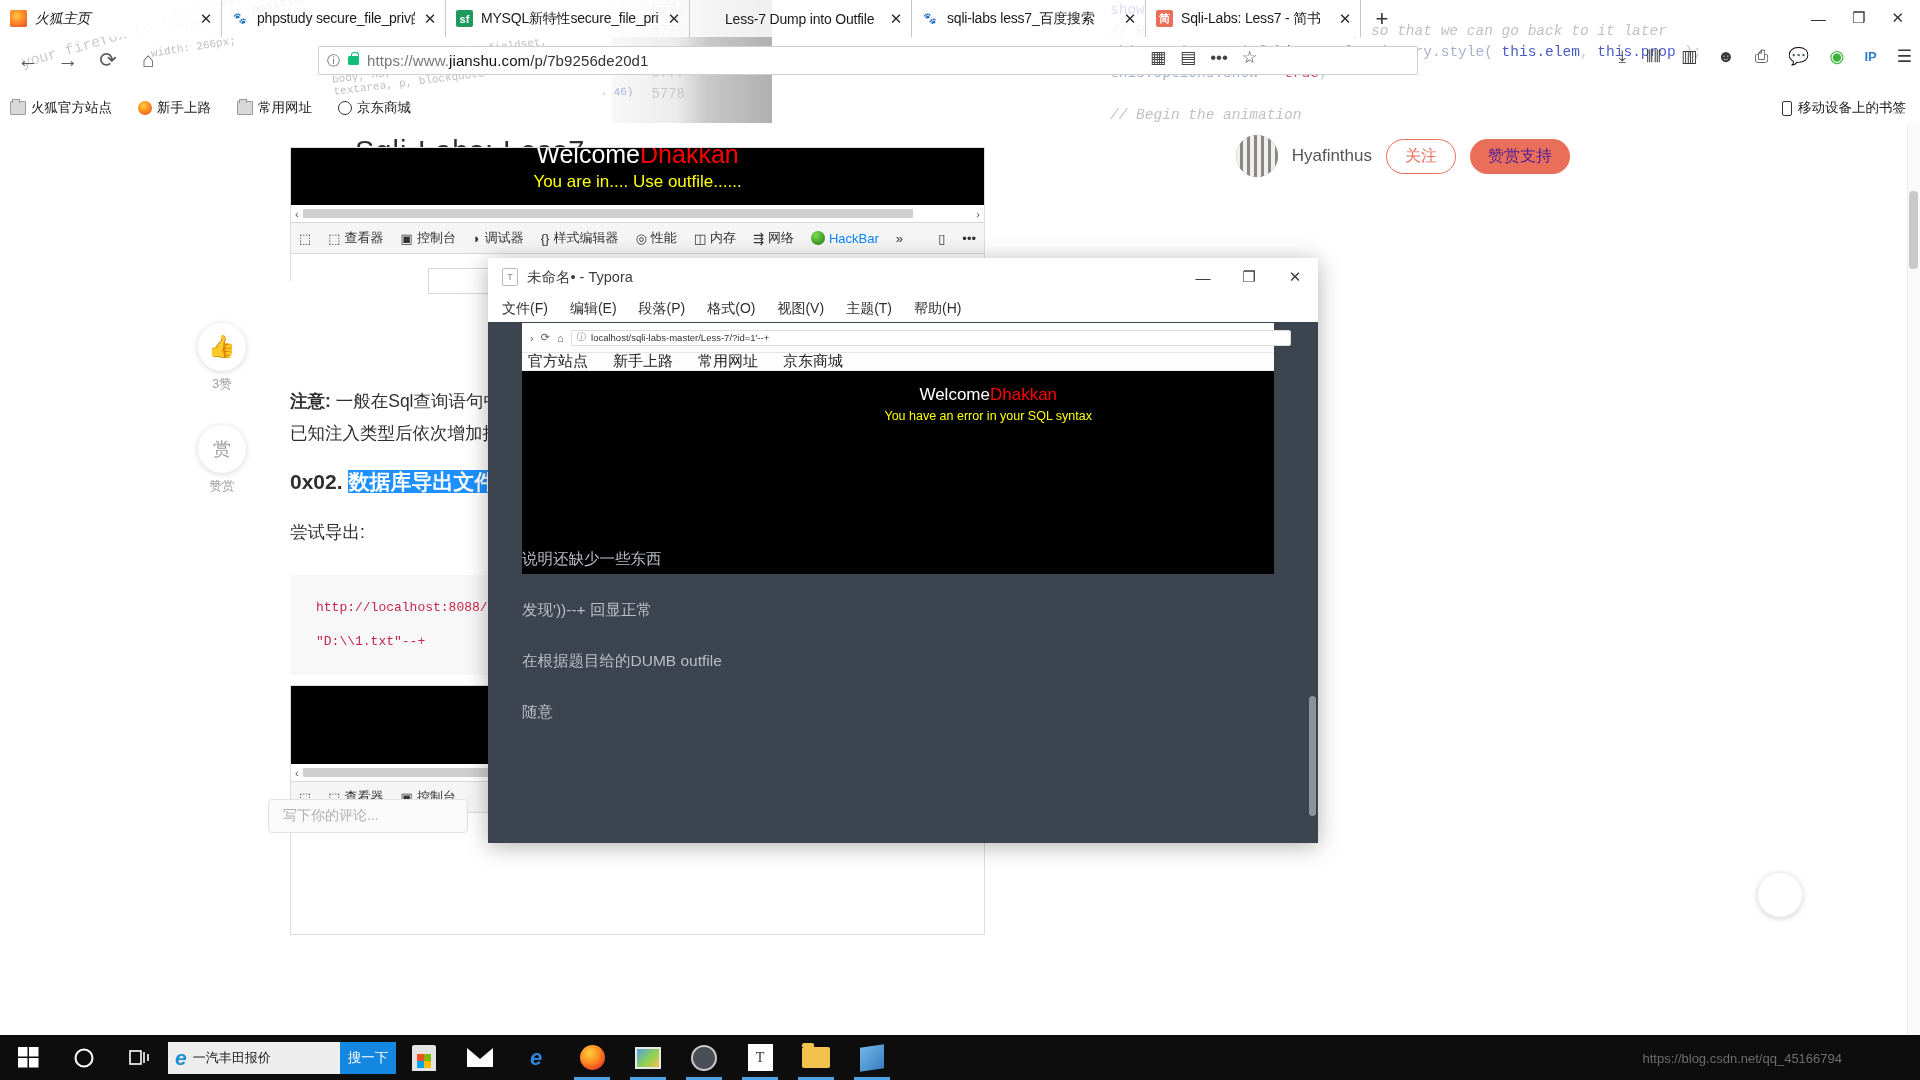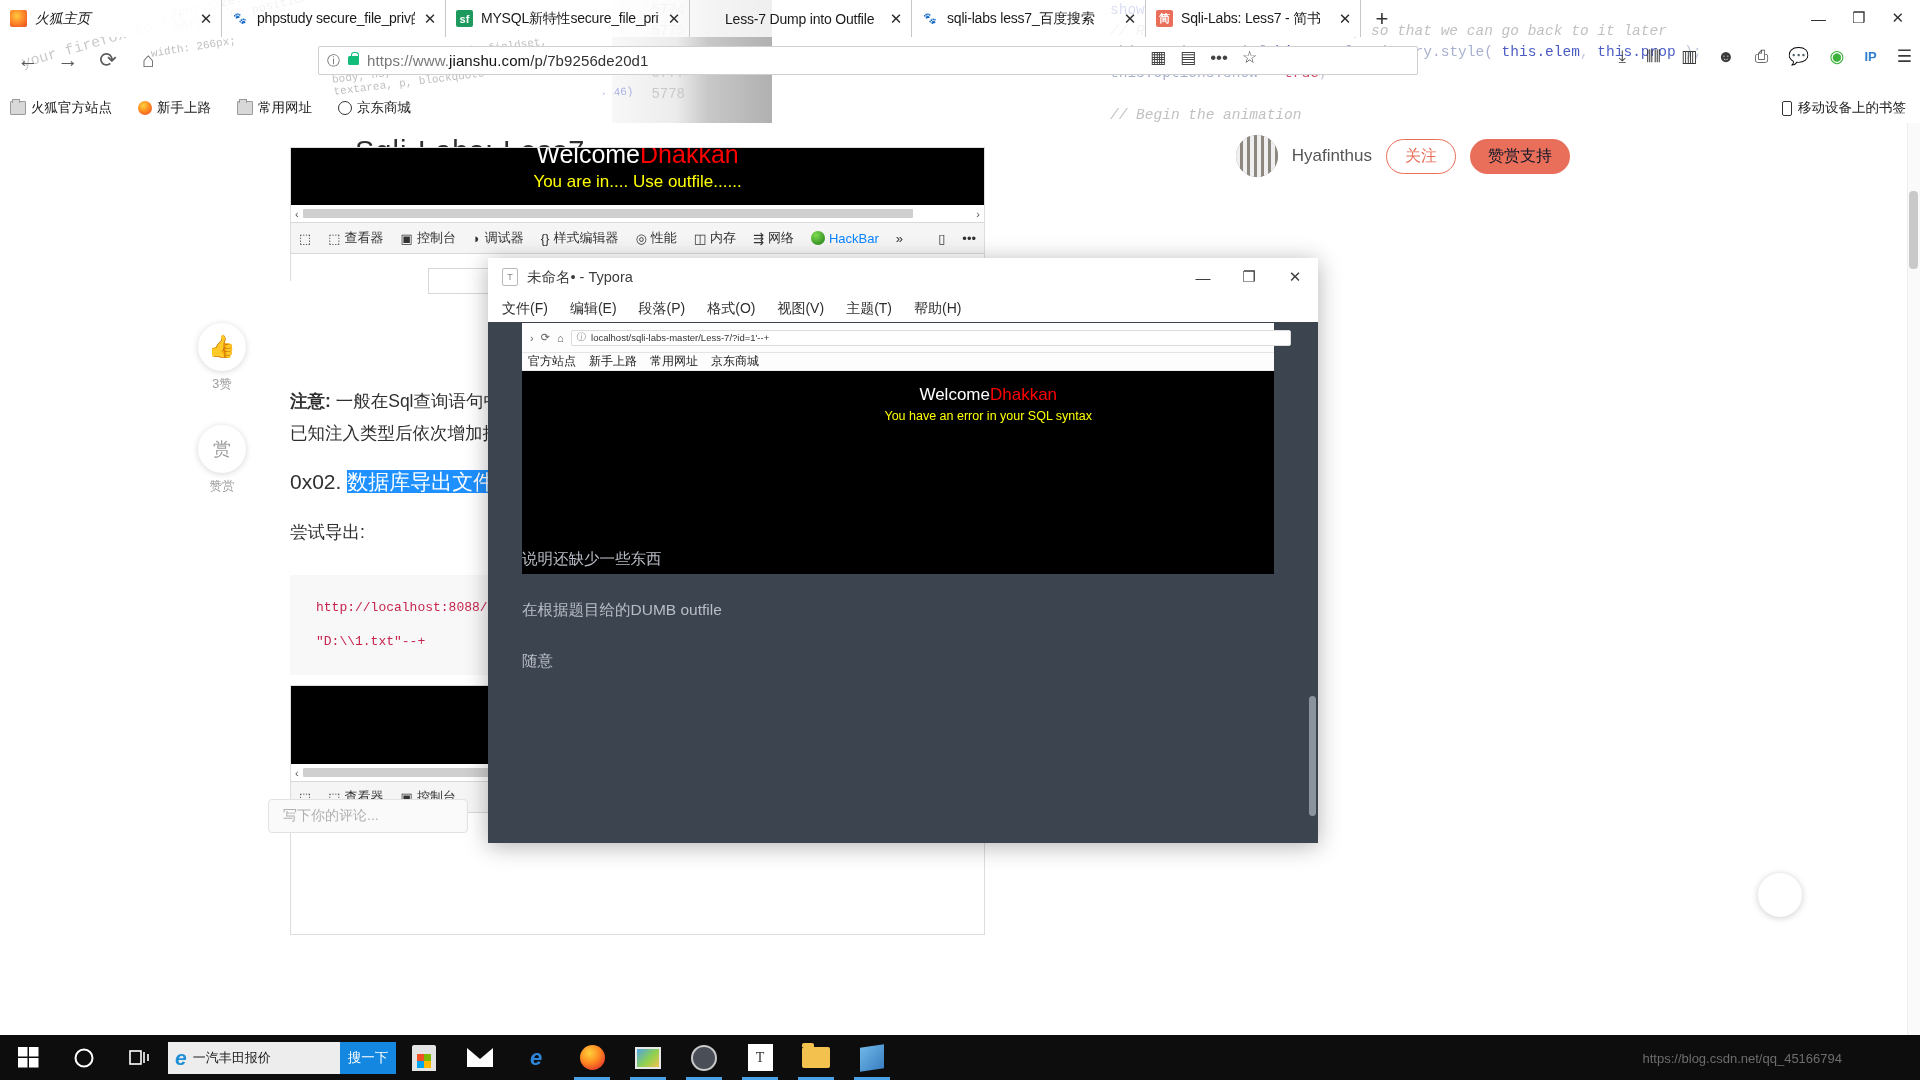--- a/index.html
+++ b/index.html
@@ -134,21 +134,21 @@
      background: #9a958e; position:relative;}
   .avatar .row1,.avatar .row2{position:absolute;left:0;width:100%;height:50%;
     background-image: repeating-linear-gradient(90deg,#efefef 0 4px,#8c8880 4px 7px);}
   .avatar .row1{top:0;} .avatar .row2{top:50%;}
   .author-name{font-size:17px;color:#555;}
   .btn-follow{
     border:1px solid #ea6f5a; color:#ea6f5a; background:#fff;
     border-radius:20px; padding:6px 18px; font-size:16px;
   }
   .btn-reward{
-    background:#ea6f5a; color:#0f172a; border:none;
+    background:#ea6f5a; color:#4c1d95; border:none;
     border-radius:20px; padding:7px 18px; font-size:16px;
   }
   
   .social { position:absolute; left:196px; top:200px; width:52px; text-align:center;}
   .social .bubble{
     width:48px;height:48px;border-radius:50%;background:#fff;
     box-shadow:0 1px 6px rgba(0,0,0,.16);
     display:flex;align-items:center;justify-content:center;margin:0 auto;
     font-size:22px;color:#9a9a9a;
   }
@@ -178,21 +178,21 @@
   .hbbox{ padding:14px 0 14px 0; background:#fff;}
   .hbrow{ display:flex; justify-content:center; margin-bottom:10px;}
   .hbbtn{
     width:180px;height:28px;border:1px solid #d2d2d2;border-radius:3px;background:#fbfbfb;
     display:flex;align-items:center;justify-content:center;gap:6px;font-size:13px;color:#333;
   }
   .hbinput{ width:420px;height:26px;border:1px solid #d8d8d8;background:#fff;margin:0 auto 8px auto;}
   
   .ptext{position:absolute;left:290px;font-size:17.5px;color:#2f2f2f;line-height:30px;white-space:nowrap;}
   .ptext b{font-weight:700;}
-  .h2{position:absolute;left:290px;font-size:21px;font-weight:400;color:#2f2f2f;white-space:nowrap;}
+  .h2{position:absolute;left:290px;font-size:21px;font-weight:700;color:#2f2f2f;white-space:nowrap;}
   .hl{background:#1e90ff;color:#ffffff;}
   .codeblock{
     position:absolute;left:290px;width:430px;background:#f8f8f8;border-left:0;
     padding:16px 26px;font-family:"Liberation Mono","DejaVu Sans Mono",monospace;
     font-size:13px;color:#c7254e;line-height:34px;white-space:nowrap;overflow:hidden;
   }
   .comment-box{
     position:absolute;left:268px;top:676px;width:200px;height:34px;
     border:1px solid #e2e2e2;border-radius:4px;background:#fafafa;
     display:flex;align-items:center;padding-left:14px;font-size:14px;color:#b0b0b0;
@@ -233,22 +233,22 @@
   .ty-img{
     position:absolute;left:34px;top:1px;width:752px;
     background:#fff;border:0;
   }
   .ty-img .minibar{height:30px;background:#fdfdfd;border-bottom:1px solid #e4e4e4;
      display:flex;align-items:center;gap:7px;padding:0 8px;}
   .ty-img .miniurl{
     flex:0 0 720px;height:16px;background:#fff;border:1px solid #dcdcdc;border-radius:2px;
     display:flex;align-items:center;gap:5px;padding:0 5px;font-size:9.5px;color:#333;
   }
-  .ty-img .minibm{height:18px;display:flex;align-items:center;gap:13px;padding:0 6px;
-    font-size:12px;color:#222;background:#fdfdfd;border-bottom:1px solid #ececec;}
+  .ty-img .minibm{height:18px;display:flex;align-items:center;gap:25px;padding:0 6px;
+    font-size:15px;color:#222;background:#fdfdfd;border-bottom:1px solid #ececec;}
   .ty-img .black{
     position:relative;background:#000;height:203px;overflow:hidden;
   }
   .sqli-logo{
     position:absolute;left:50%;top:84px;transform:translateX(-50%);
     font-family:"DejaVu Serif", serif; font-weight:bold; font-style:italic;
     font-size:39px; letter-spacing:2px; white-space:nowrap;
     color:#cfcfcf;
     text-shadow: 0 0 3px #2ef2d0, 0 0 8px #1fd8bb, 0 0 14px #12b49c,
                  2px 2px 0 #8f8f8f, -1px -1px 0 #f2f2f2;
@@ -580,20 +580,21 @@
       <div class="black">
         <div class="bb-welcome" style="top:14px;font-size:17px;left:62%;">
           <span class="w">Welcome</span><span class="d">Dhakkan</span>
         </div>
         <div class="bb-sub" style="top:38px;font-size:12.5px;left:62%;">You have an error in your SQL syntax</div>
       </div>
     </div>
 
     <div class="ty-text">
       <p>说明还缺少一些东西</p>
+      <p>发现'))--+ 回显正常</p>
       <p>在根据题目给的DUMB outfile</p>
       <p>随意</p>
     </div>
 
     <div class="ty-scroll"></div>
   </div>
 </div>
 
 <div id="taskbar">
   <div class="tb-btn">

